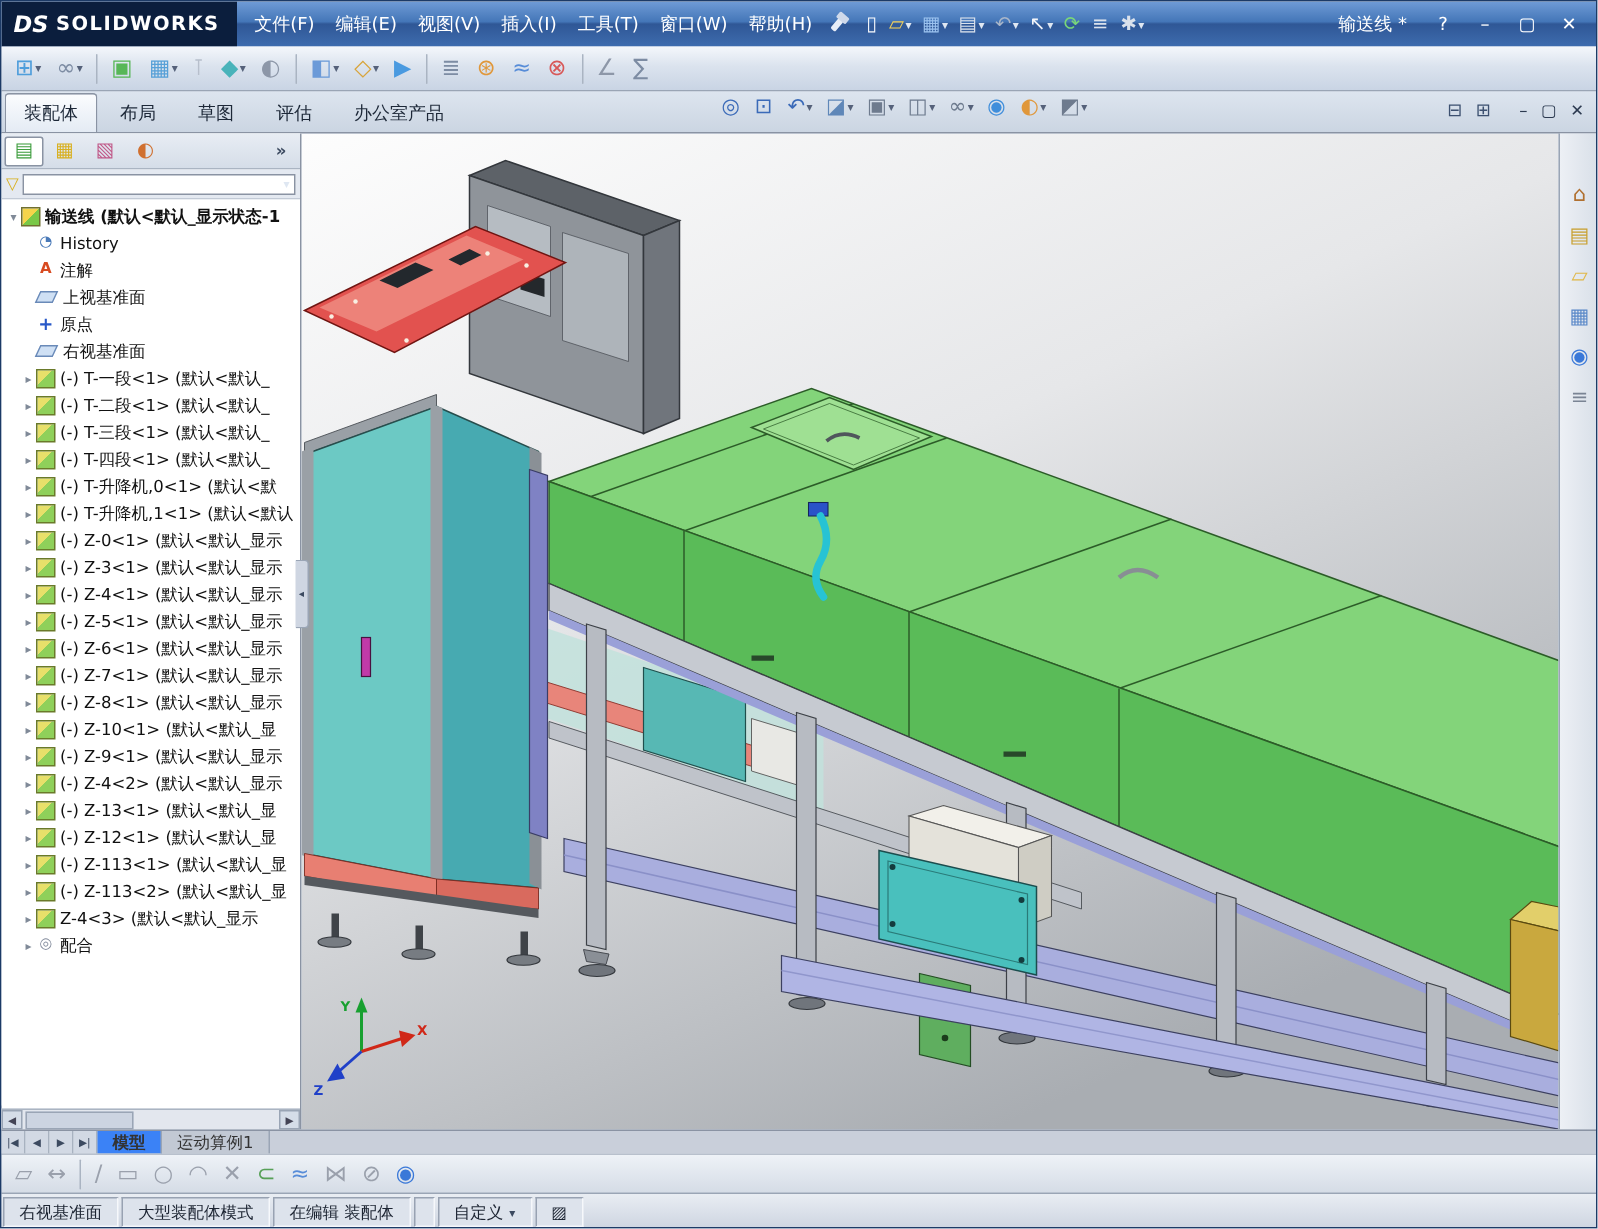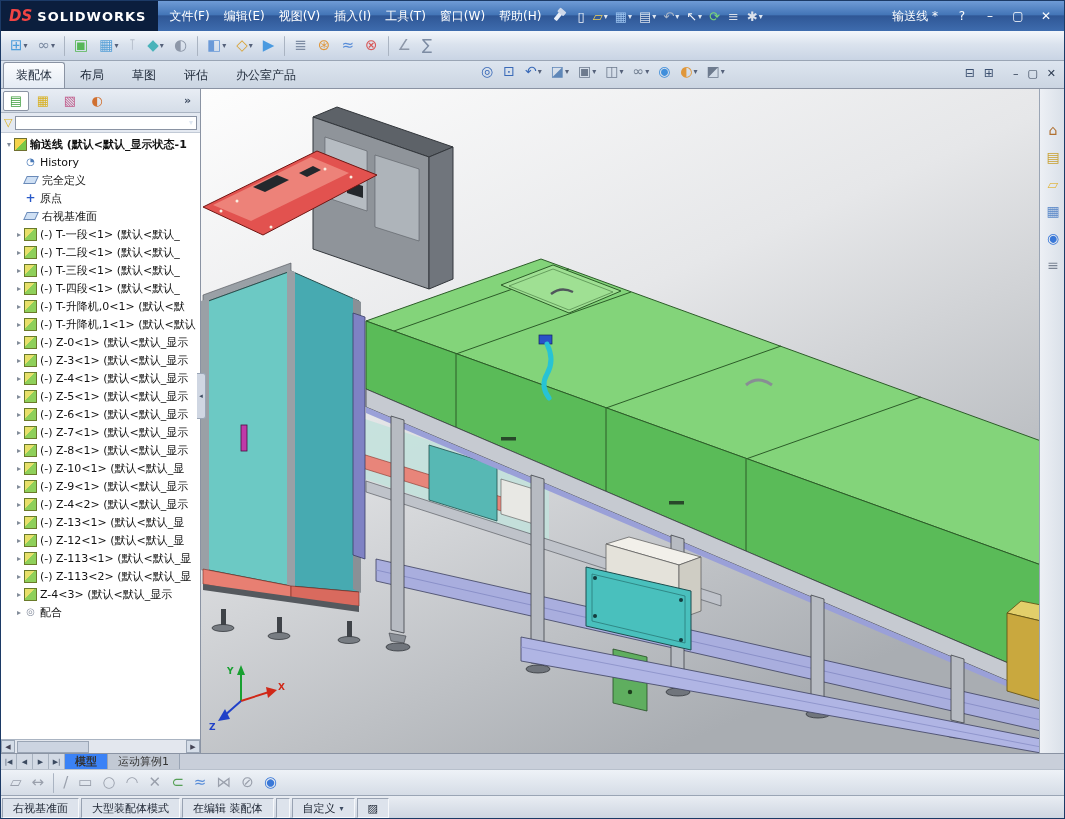--- a/index.html
+++ b/index.html
@@ -3,21 +3,21 @@
 <meta charset="utf-8">
 <style>
 *{margin:0;padding:0;box-sizing:border-box}
 body{width:1065px;height:819px;overflow:hidden;font-family:"DejaVu Sans","Liberation Sans",sans-serif;background:#c7d0dc}
 #app{position:relative;width:1065px;height:819px;border:1px solid #1c3a66;background:#dfe5ee;overflow:hidden}
 
 
 #titlebar{position:absolute;left:0;top:0;width:100%;height:30px;display:flex;align-items:center;
   background:linear-gradient(#6f9bd6 0%,#4476b8 45%,#2f5796 50%,#3e6cae 100%);color:#fff}
 .logo{height:100%;display:flex;align-items:center;gap:5px;background:#0b1e3d;padding:0 12px 0 8px}
-.logo-ds{color:#ef4444;font-weight:bold;font-style:italic;font-size:15px}
+.logo-ds{color:#ffffff;font-weight:bold;font-style:italic;font-size:15px}
 .logo-tx{color:#fff;font-weight:bold;font-size:13px;letter-spacing:1px}
 .menus{display:flex;margin-left:4px}
 .menu{padding:0 7px;font-size:12px;line-height:30px;cursor:default}
 .pin{width:4px;height:9px;background:#e8eef8;border-radius:1px;transform:rotate(40deg);margin:0 8px;position:relative}
 .pin::before{content:"";position:absolute;left:-2px;top:-4px;width:8px;height:5px;background:#cfd9ea;border-radius:1px}
 .qicons{display:flex;align-items:center;gap:1px;margin-left:6px}
 .qi{display:flex;align-items:center;padding:0 3px;height:24px;border-radius:2px}
 .qg{font-size:13px;line-height:1}
 .dd{font-size:8px;color:#dfe7f2;margin-left:1px}
 .doc-title{margin-left:auto;font-size:12px;padding-right:16px;white-space:nowrap}
@@ -387,26 +387,31 @@
       </div>
       <div class="tkids">
 
           <div class="trow">
             <span class="exp"></span>
             <span class="ic ic-history"></span>
             <span class="lbl">History</span>
           </div>
 
 
+          <div class="trow">
+            <span class="exp"></span>
+            <span class="ic ic-ann"></span>
+            <span class="lbl">注解</span>
+          </div>
 
 
           <div class="trow">
             <span class="exp"></span>
             <span class="ic ic-plane"></span>
-            <span class="lbl">完全定义</span>
+            <span class="lbl">上视基准面</span>
           </div>
 
           <div class="trow">
             <span class="exp"></span>
             <span class="ic ic-origin"></span>
             <span class="lbl">原点</span>
           </div>
 
           <div class="trow">
             <span class="exp"></span>

